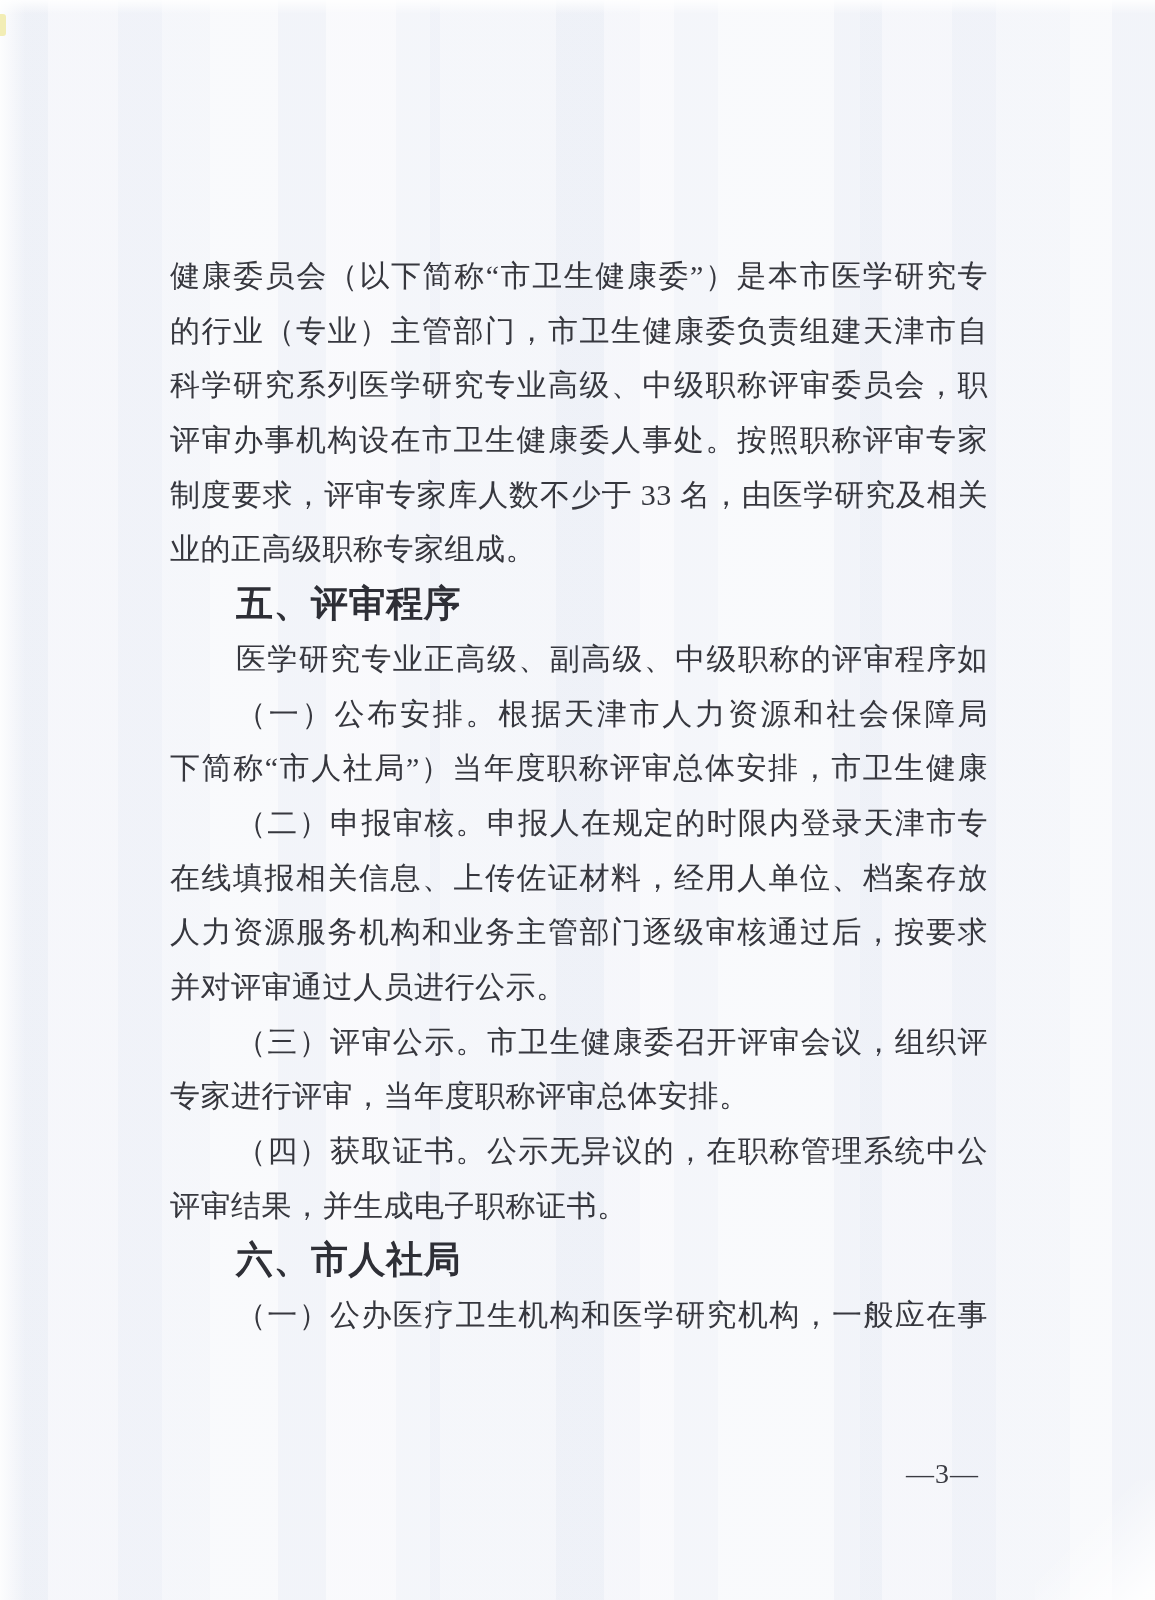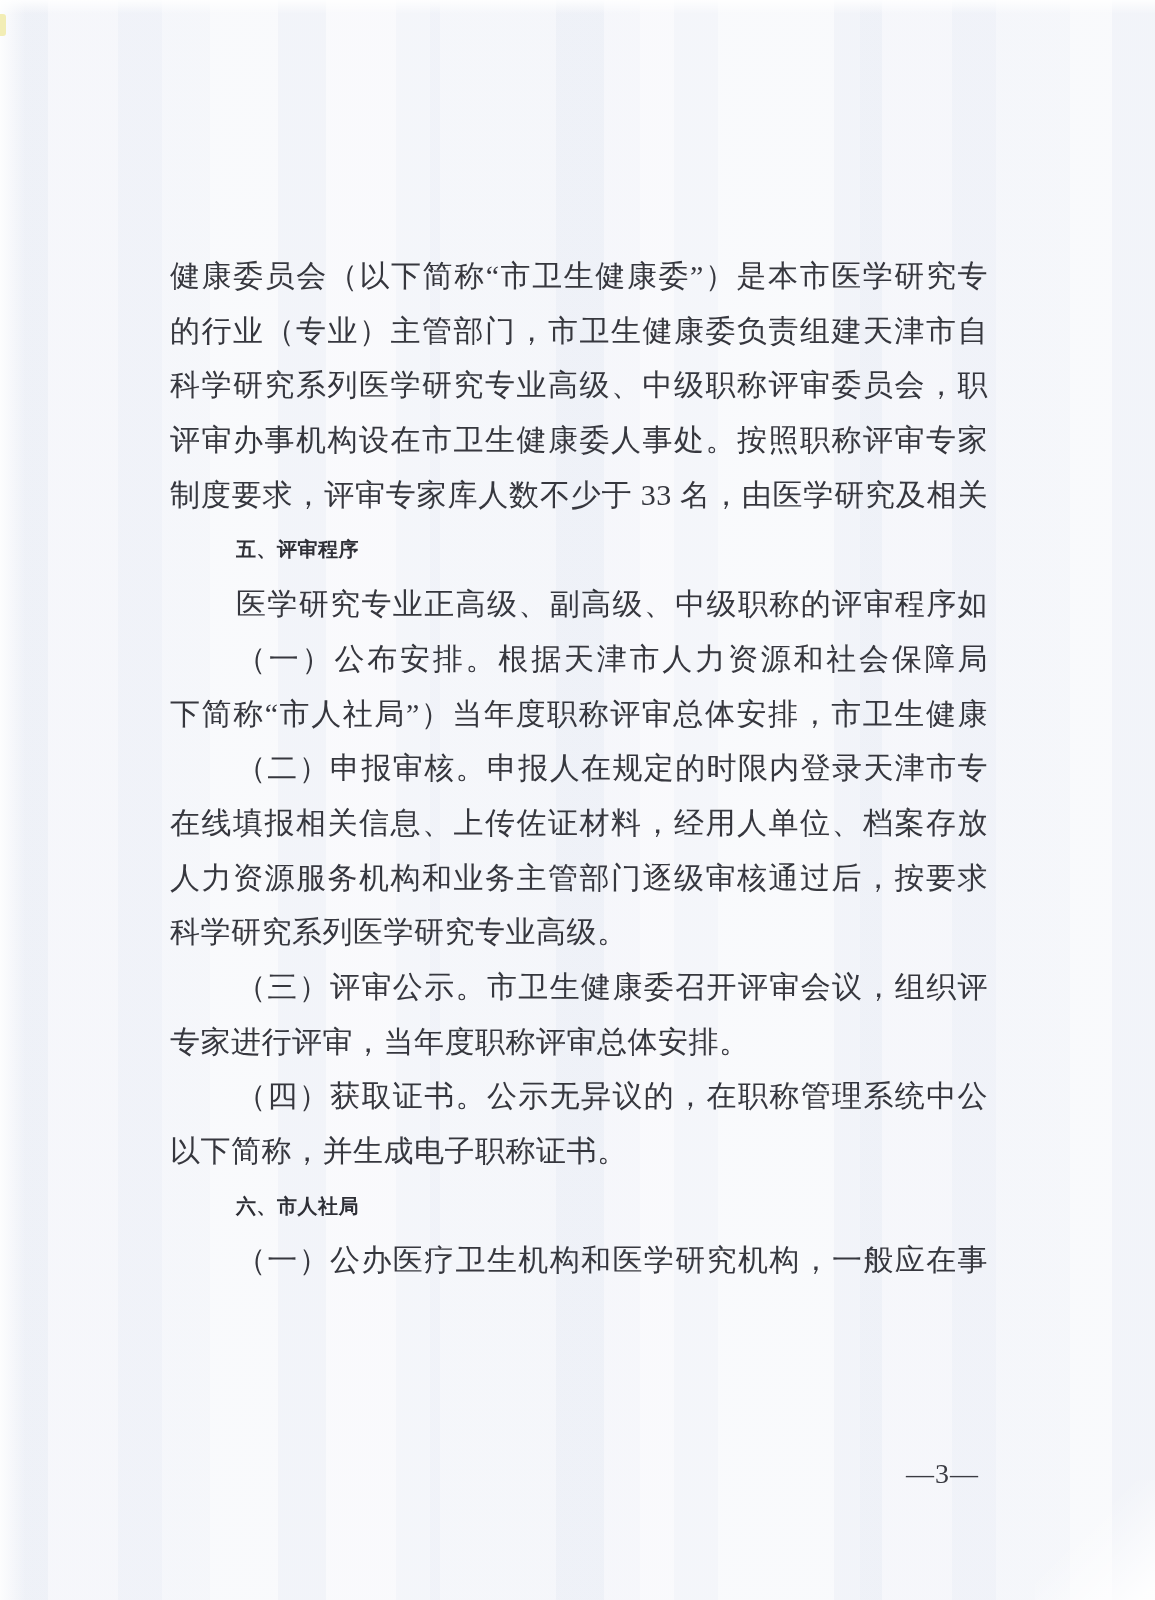--- a/index.html
+++ b/index.html
@@ -72,21 +72,21 @@
   }
   .ln.indent {
     padding-left: 66px;
   }
   .ln.fill.indent {
     padding-left: 66px;
     width: 752px;
   }
   .ln.heading {
     font-weight: bold;
-    font-size: 20px;
+    font-size: 37px;
     color: #2e2f36;
     font-family: "Liberation Sans", "DejaVu Sans", sans-serif;
   }
   .page-number {
     position: absolute;
     top: 1458px;
     right: 176px;
     font-size: 28px;
     letter-spacing: 1px;
     color: #3a3b42;
@@ -98,32 +98,33 @@
 <div class="page">
 
   <div class="edge-mark"></div>
 
   <div class="content">
     <div class="ln fill">健康委员会（以下简称“市卫生健康委”）是本市医学研究专业</div>
     <div class="ln fill">的行业（专业）主管部门，市卫生健康委负责组建天津市自然</div>
     <div class="ln fill">科学研究系列医学研究专业高级、中级职称评审委员会，职称</div>
     <div class="ln fill">评审办事机构设在市卫生健康委人事处。按照职称评审专家库</div>
     <div class="ln fill">制度要求，评审专家库人数不少于 33 名，由医学研究及相关专</div>
+    <div class="ln">业的正高级职称专家组成。</div>
     <div class="ln heading indent">五、评审程序</div>
     <div class="ln fill indent">医学研究专业正高级、副高级、中级职称的评审程序如下：</div>
     <div class="ln fill indent">（一）公布安排。根据天津市人力资源和社会保障局（以</div>
     <div class="ln fill">下简称“市人社局”）当年度职称评审总体安排，市卫生健康委</div>
     <div class="ln fill indent">（二）申报审核。申报人在规定的时限内登录天津市专业</div>
     <div class="ln fill">在线填报相关信息、上传佐证材料，经用人单位、档案存放地</div>
     <div class="ln fill">人力资源服务机构和业务主管部门逐级审核通过后，按要求将</div>
-    <div class="ln">科学研究系列医学研究专业高级。</div>
+    <div class="ln">并对评审通过人员进行公示。</div>
     <div class="ln fill indent">（三）评审公示。市卫生健康委召开评审会议，组织评审</div>
     <div class="ln">专家进行评审，当年度职称评审总体安排。</div>
     <div class="ln fill indent">（四）获取证书。公示无异议的，在职称管理系统中公布</div>
-    <div class="ln">以下简称，并生成电子职称证书。</div>
+    <div class="ln">评审结果，并生成电子职称证书。</div>
     <div class="ln heading indent">六、市人社局</div>
     <div class="ln fill indent">（一）公办医疗卫生机构和医学研究机构，一般应在事业</div>
   </div>
 
   <div class="page-number">—3—</div>
 
   <div class="corner-fade"></div>
 </div>
 
 </body></html>

